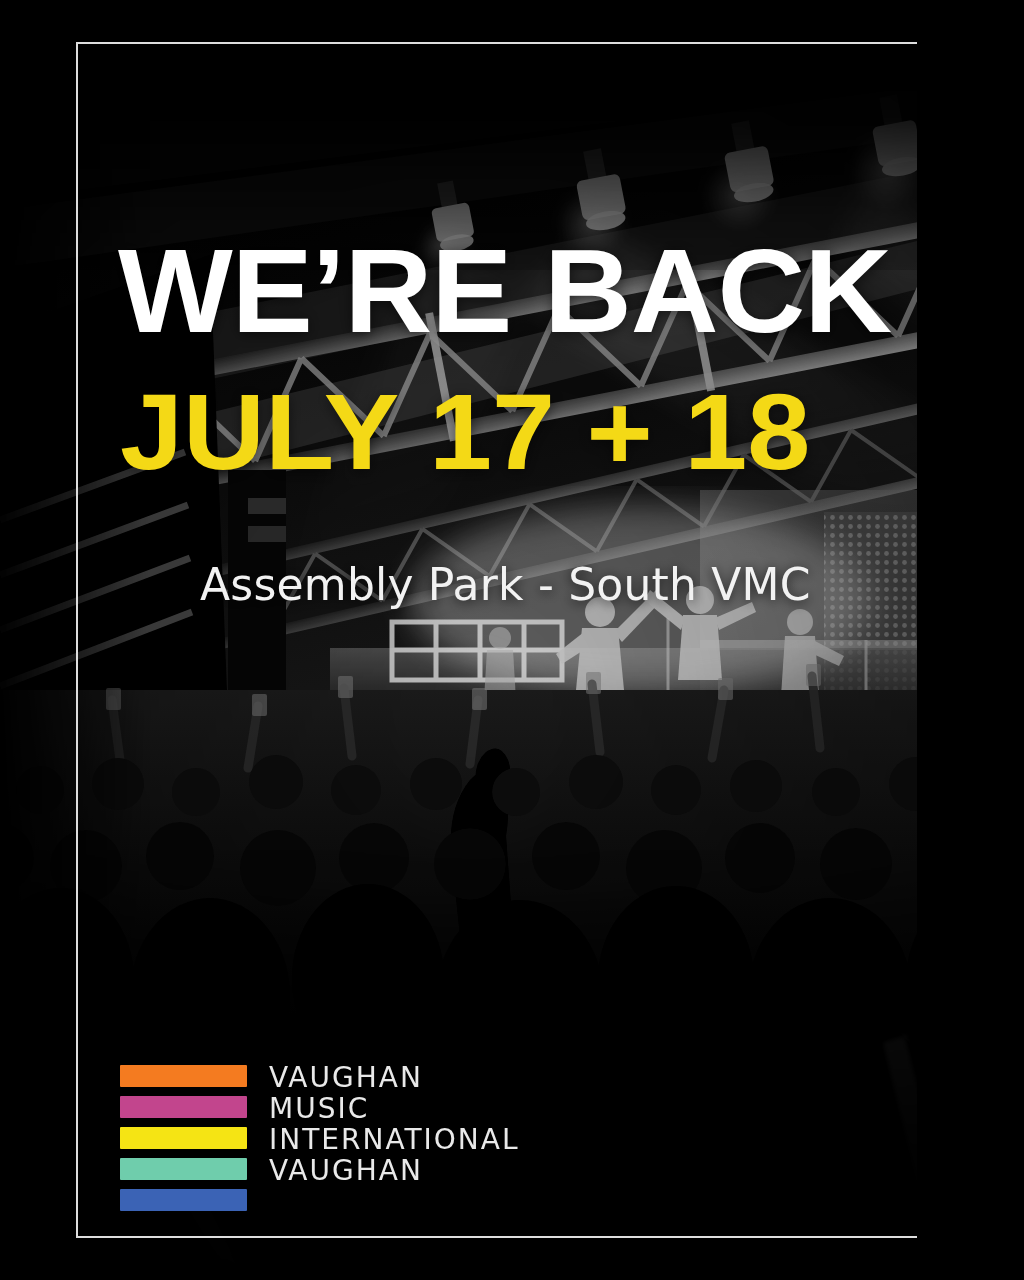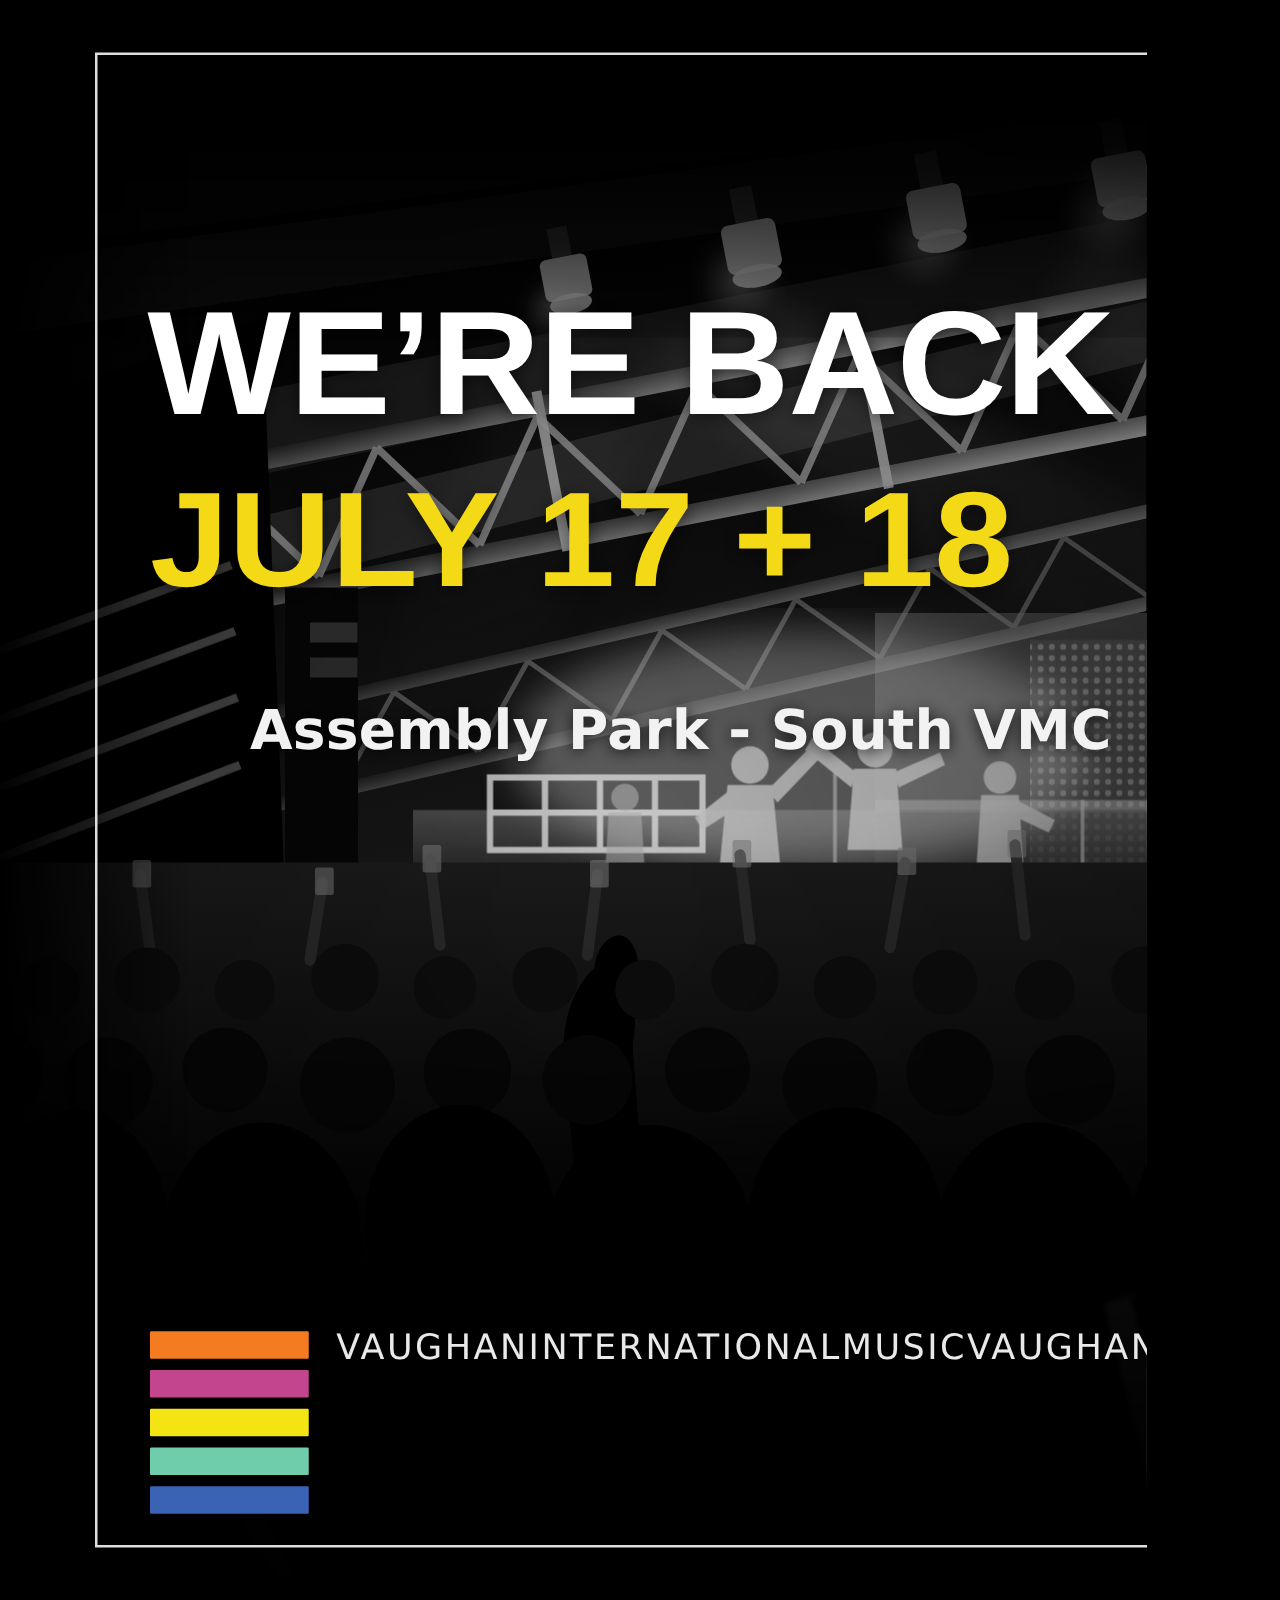--- a/index.html
+++ b/index.html
@@ -104,21 +104,21 @@
     transform-origin: left top;
     text-shadow: 0 2px 14px rgba(0,0,0,0.5);
   }
 
   .venue {
     position: absolute;
     left: 200px;
     top: 561px;
     color: #f2f2f2;
     font-family: "DejaVu Sans", sans-serif;
-    font-weight: 700;
+    font-weight: 400;
     font-size: 44px;
     line-height: 1.1;
     letter-spacing: 0.2px;
     white-space: nowrap;
     text-shadow: 0 2px 12px rgba(0,0,0,0.8);
   }
 
   
   .logo {
     position: absolute;
@@ -134,20 +134,21 @@
     gap: 9px;
     padding-top: 5px;
   }
   .logo-bar {
     width: 127px;
     height: 22px;
     border-radius: 1px;
   }
   .logo-words {
     display: flex;
+    flex-direction: column;
     font-family: "DejaVu Sans", sans-serif;
     font-weight: 400;
     font-size: 28px;
     line-height: 31px;
     letter-spacing: 2.0px;
     color: #e9e9e9;
     padding-top: 2px;
     white-space: nowrap;
   }
   .logo-words span { display: block; }
@@ -440,19 +441,19 @@
   <div class="logo">
     <div class="logo-bars">
       <div class="logo-bar" style="background: rgb(244, 123, 32);"></div>
       <div class="logo-bar" style="background: rgb(194, 69, 141);"></div>
       <div class="logo-bar" style="background: rgb(245, 228, 20);"></div>
       <div class="logo-bar" style="background: rgb(111, 205, 172);"></div>
       <div class="logo-bar" style="background: rgb(59, 99, 181);"></div>
     </div>
     <div class="logo-words" style="color: rgb(233, 233, 233);">
       <span>VAUGHAN</span>
+      <span>MUSIC</span>
       <span>INTERNATIONAL</span>
-      <span>MUSIC</span>
       <span>VAUGHAN</span>
     </div>
   </div>
 
 </div>
 
 </body></html>

